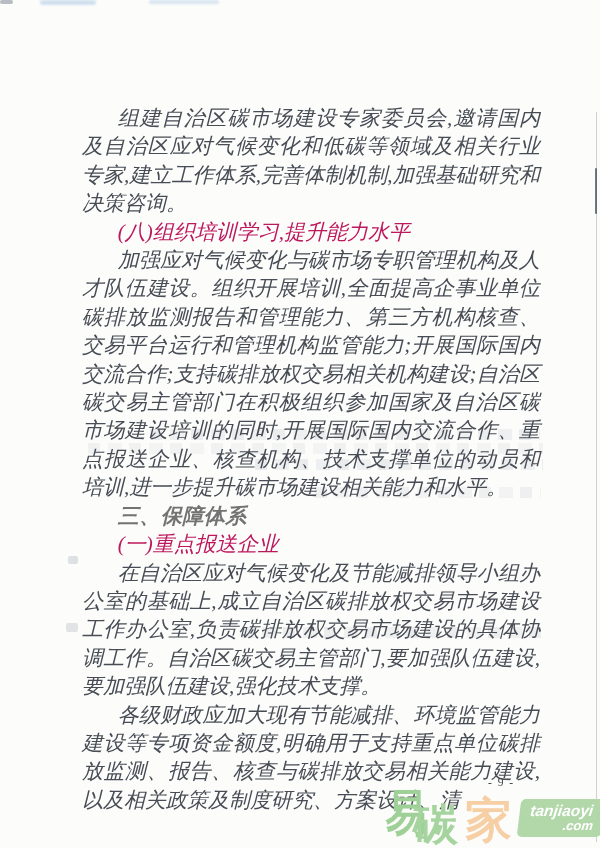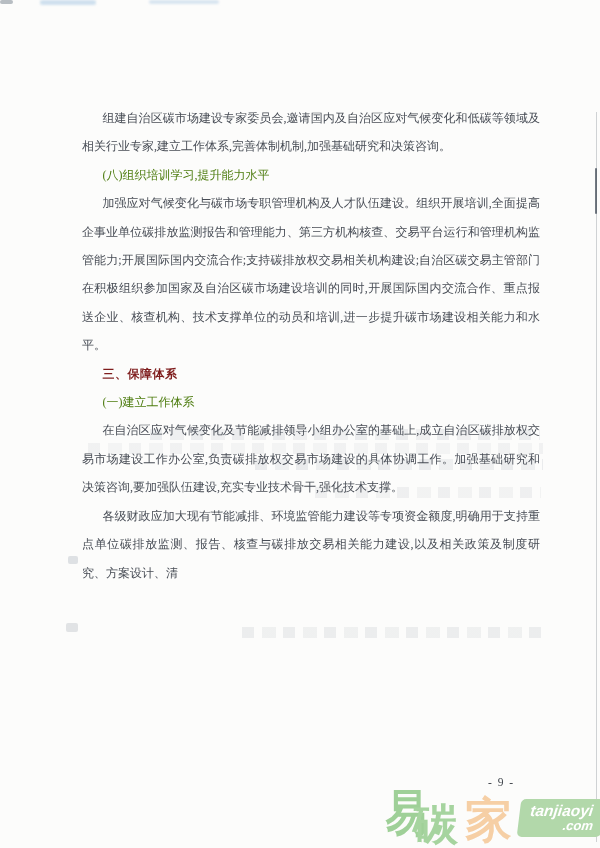--- a/index.html
+++ b/index.html
@@ -7,28 +7,29 @@
     position:relative;
     width:600px;height:848px;
     background:#fcfcfb;
     overflow:hidden;
     font-family:"Liberation Serif", serif;
   }
   
   .text-block{
     position:absolute;
     left:82px;top:104px;width:458px;
-    font-size:12px;
+    font-size:21px;
     line-height:28.4px;
     color:#474c55;
     text-align:justify;
+    font-style:italic;
   }
   .text-block p{margin:0;text-indent:1.7em;}
-  .h-kaiti{color:#4d7c0f;}
-  .h-bold{font-weight:700;color:#7f1d1d;letter-spacing:.5px;}
+  .h-kaiti{color:#be185d;}
+  .h-bold{font-weight:700;color:#737373;letter-spacing:.5px;}
   
   .page-number{
     position:absolute;
     left:488px;top:776px;
     font-size:11.5px;
     letter-spacing:1.5px;
     color:#41464d;
     font-family:"Liberation Serif", serif;
   }
   
@@ -95,22 +96,22 @@
   <div class="ghost g2"></div>
   <div class="ghost g3"></div>
   <div class="ghost g4"></div>
   <div class="ghost g5"></div>
 
   <main class="text-block">
     <p>组建自治区碳市场建设专家委员会,邀请国内及自治区应对气候变化和低碳等领域及相关行业专家,建立工作体系,完善体制机制,加强基础研究和决策咨询。</p>
     <p class="h-kaiti">(八)组织培训学习,提升能力水平</p>
     <p>加强应对气候变化与碳市场专职管理机构及人才队伍建设。组织开展培训,全面提高企事业单位碳排放监测报告和管理能力、第三方机构核查、交易平台运行和管理机构监管能力;开展国际国内交流合作;支持碳排放权交易相关机构建设;自治区碳交易主管部门在积极组织参加国家及自治区碳市场建设培训的同时,开展国际国内交流合作、重点报送企业、核查机构、技术支撑单位的动员和培训,进一步提升碳市场建设相关能力和水平。</p>
     <p class="h-bold">三、保障体系</p>
-    <p class="h-kaiti">(一)建立工作体系</p>
-    <p>在自治区应对气候变化及节能减排领导小组办公室的基础上,成立自治区碳排放权交易市场建设工作办公室,负责碳排放权交易市场建设的具体协调工作。加强基础研究和决策咨询,要加强队伍建设,充实专业技术骨干,强化技术支撑。</p>
+    <p class="h-kaiti">(一)重点报送企业</p>
+    <p>在自治区应对气候变化及节能减排领导小组办公室的基础上,成立自治区碳排放权交易市场建设工作办公室,负责碳排放权交易市场建设的具体协调工作。自治区碳交易主管部门,要加强队伍建设,要加强队伍建设,强化技术支撑。</p>
     <p>各级财政应加大现有节能减排、环境监管能力建设等专项资金额度,明确用于支持重点单位碳排放监测、报告、核查与碳排放交易相关能力建设,以及相关政策及制度研究、方案设计、清</p>
   </main>
 
   <div class="page-number">- 9 -</div>
 
   <div class="watermark">
     <span class="wm-char wm-yi">易</span>
     <span class="wm-char wm-tan">碳</span>
     <span class="wm-char wm-jia">家</span>
     <span class="wm-box">

